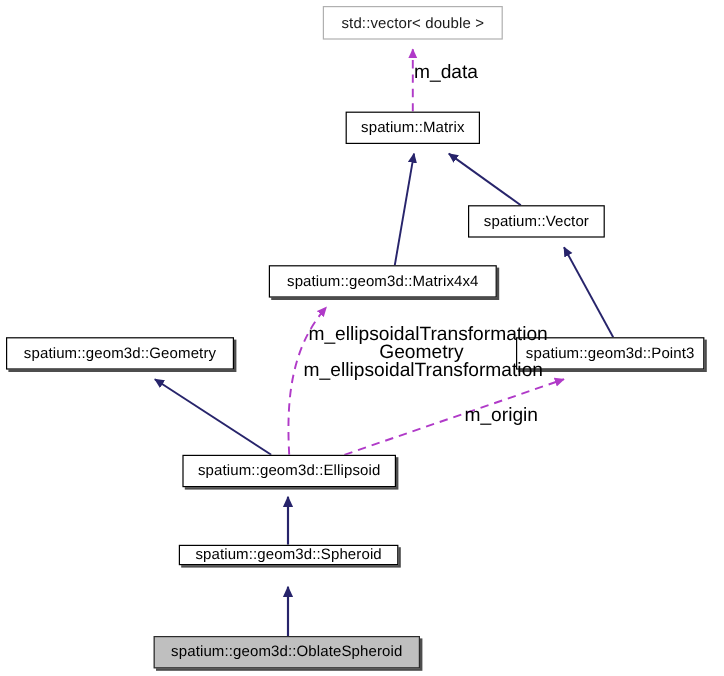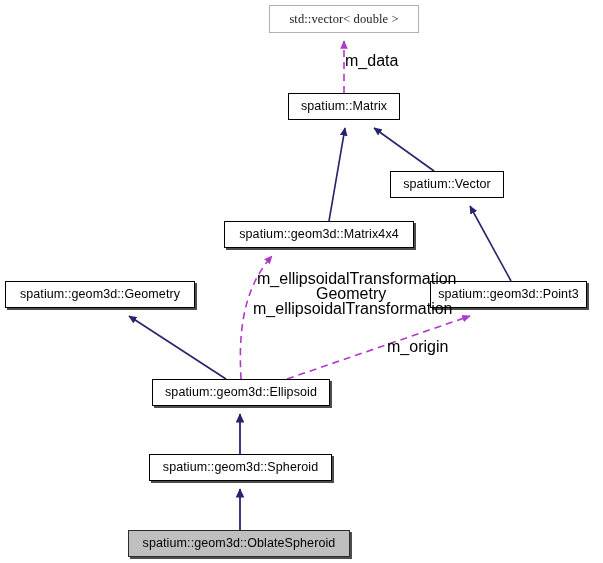--- a/index.html
+++ b/index.html
@@ -36,21 +36,20 @@
     line-height: 1;
     color: #000000;
     background: #ffffff;
     border: 1px solid #000000;
     letter-spacing: 0.1px;
     cursor: pointer;
   }
   .node.ext {
     border-color: #b0b0b0;
     color: #1a1a1a;
-    font-family: Liberation Serif, serif;
   }
   .node.current {
     background: #bfbfbf;
     border-color: #2b2b2b;
   }
   .node.shadow {
     box-shadow: 2px 2px 0 0 #4d4d4d;
   }
   .edge-label {
     position: absolute;
@@ -116,21 +115,21 @@
   </div>
 
   <div class="node shadow" style="left:430px; top:281px; width:157px; height:27px;">
     <span>spatium::geom3d::Point3</span>
   </div>
 
   <div class="node shadow" style="left:152px; top:379px; width:178px; height:27px;">
     <span>spatium::geom3d::Ellipsoid</span>
   </div>
 
-  <div class="node shadow" style="left:149px; top:454px; width:183px; height:27px;align-items:center;">
+  <div class="node shadow" style="left:149px; top:454px; width:183px; height:17px;align-items:center;">
     <span>spatium::geom3d::Spheroid</span>
   </div>
 
   <div class="node current shadow" style="left:128px; top:530px; width:222px; height:27px;">
     <span>spatium::geom3d::OblateSpheroid</span>
   </div>
 
   <div class="edge-label" style="left:345px; top:53px;">m_data</div>
 
   <div class="edge-label" style="left:257px; top:271px;">m_ellipsoidalTransformation</div>

